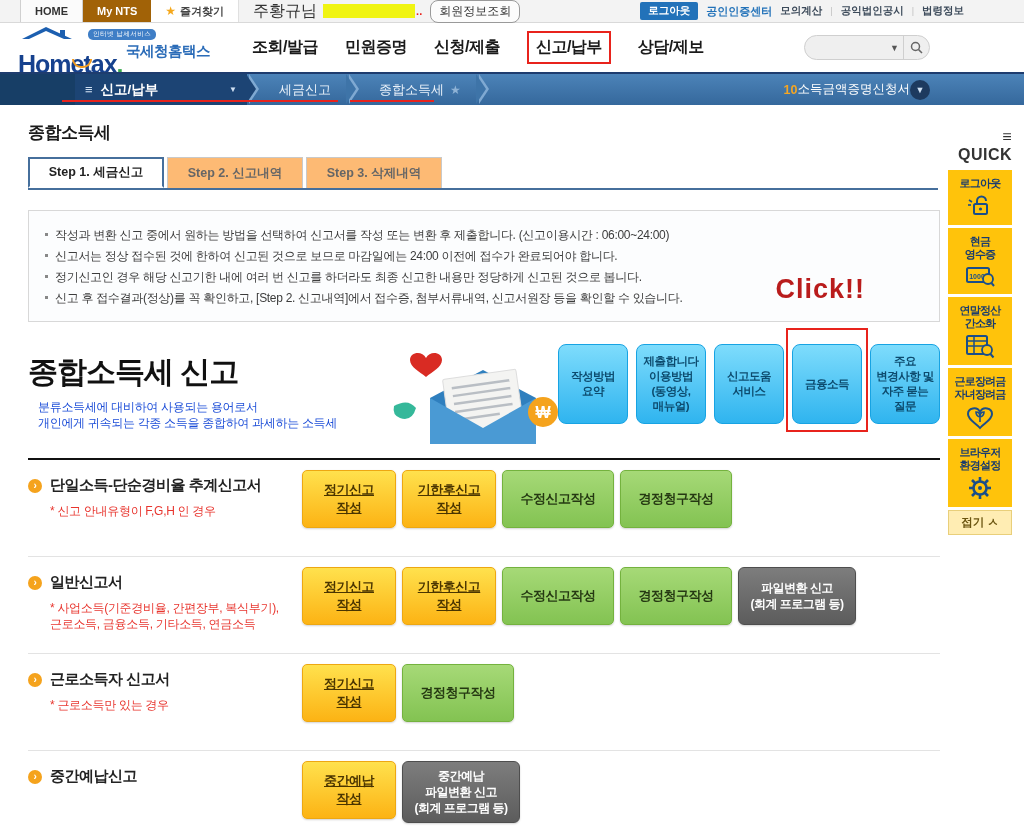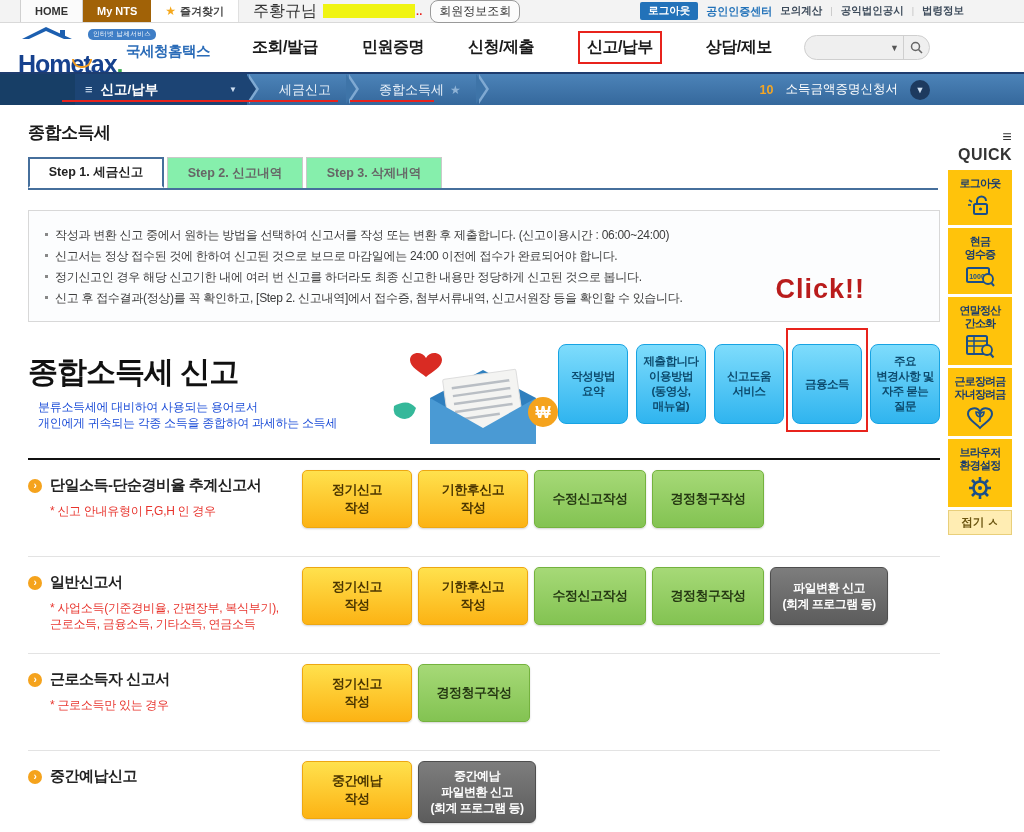--- a/index.html
+++ b/index.html
@@ -25,54 +25,54 @@
 
   
   .header { height:49px; background:#fff; display:flex; align-items:center; position:relative; }
   .logo { position:relative; width:210px; height:44px; margin-left:14px; }
   .logo-roof { position:absolute; left:6px; top:0; }
   .logo-tagline { position:absolute; left:74px; top:3px; background:#3f7ec6; color:#fff; font-size:6.5px; padding:1px 5px; border-radius:5px; letter-spacing:.5px; }
   .logo-text { position:absolute; left:4px; top:24px; font-size:25px; font-weight:bold; color:#16418e; letter-spacing:-1px; }
   .logo-dot { color:#37a84c; }
   .logo-arc { position:absolute; left:58px; top:33px; width:20px; height:9px; border:2.5px solid #f29b1d; border-top:none; border-radius:0 0 20px 20px; }
   .logo-sub { position:absolute; left:112px; top:16px; font-size:14.5px; font-weight:bold; color:#2b6cb8; letter-spacing:-0.5px; }
-  .main-nav { display:flex; align-items:center; gap:44px; margin-left:28px; }
+  .main-nav { display:flex; align-items:center; gap:27px; margin-left:28px; }
   .nav-item { font-size:16px; font-weight:bold; color:#1a1a1a; letter-spacing:-0.5px; }
   .nav-annotated { border:2px solid #e8231c; padding:4px 7px; }
   .searchbox { margin-left:auto; margin-right:94px; width:126px; height:25px; background:#efefef; border:1px solid #cfcfcf; border-radius:13px; display:flex; align-items:center; }
   .search-field { flex:1; height:100%; }
   .search-caret { color:#555; font-size:9px; padding:0 4px; }
   .search-btn { width:26px; height:25px; border-left:1px solid #cfcfcf; display:flex; align-items:center; justify-content:center; }
 
   
   .bluebar { height:33px; background:linear-gradient(#4c83b8,#35689c); border-top:2px solid #1e3c6e; display:flex; align-items:stretch; position:relative; color:#fff; }
   .bb-dark-edge { width:75px; background:#173e66; }
   .bb-menu { width:172px; background:#1c4474; display:flex; align-items:center; padding:0 10px; gap:8px; }
   .bb-burger { font-size:13px; color:#cfe0f2; }
   .bb-menu-label { font-size:13.5px; font-weight:bold; }
   .bb-menu-caret { margin-left:auto; font-size:8px; color:#cfe0f2; }
   .chev { position:relative; width:16px; }
   .chev::before { content:''; position:absolute; left:2px; top:0; border-top:15.5px solid transparent; border-bottom:15.5px solid transparent; border-left:10px solid #7fa9d2; }
   .chev::after { content:''; position:absolute; left:-1px; top:0; border-top:15.5px solid transparent; border-bottom:15.5px solid transparent; border-left:10px solid #3e74a8; }
   .chev-dark::after { border-left-color:#1c4474; }
   .bb-crumb { display:flex; align-items:center; padding:0 16px; font-size:13px; color:#eaf2fa; gap:6px; }
   .bb-star { color:#8fb3d6; font-size:12px; }
-  .bb-right { margin-left:auto; display:flex; align-items:center; gap:12px; padding-right:94px; }
+  .bb-right { margin-left:auto; display:flex; align-items:center; gap:0; padding-right:94px; }
   .bb-num { color:#f5a623; font-weight:bold; font-size:12.5px; }
   .bb-notice { font-size:12.5px; color:#fff; }
   .bb-circle { width:20px; height:20px; border-radius:50%; background:#1d3a5f; display:flex; align-items:center; justify-content:center; font-size:9px; color:#cfe0f2; }
   .bb-underline { position:absolute; height:2px; background:#e8231c; top:26px; }
   .bb-u1 { left:62px; width:276px; }
   .bb-u2 { left:350px; width:84px; }
 
   
   .content { position:relative; width:940px; padding-left:28px; }
   .page-title { font-size:17px; font-weight:bold; color:#1a1a1a; margin-top:16px; letter-spacing:-0.5px; }
   .tabs { display:flex; margin-top:13px; border-bottom:2px solid #466f9c; width:910px; }
-  .tab { width:136px; height:31px; display:flex; align-items:center; justify-content:center; font-size:12.5px; font-weight:bold; border:1px solid #c9c9c9; border-bottom:none; background:#86efac; color:#666; margin-right:3px; }
+  .tab { width:136px; height:31px; display:flex; align-items:center; justify-content:center; font-size:12.5px; font-weight:bold; border:1px solid #c9c9c9; border-bottom:none; background:#fdba74; color:#666; margin-right:3px; }
   .tab.active { background:#fff; border:2px solid #466f9c; border-bottom:2px solid #fff; margin-bottom:-2px; color:#222; }
   .info-box { position:relative; margin-top:20px; width:912px; border:1px solid #d8d8d8; background:#fcfdfe; padding:14px 18px 12px 16px; }
   .info-box li { list-style:none; font-size:12px; color:#3c3c3c; line-height:21px; letter-spacing:-0.3px; }
   .info-box li::before { content:''; display:inline-block; width:3px; height:3px; background:#888; margin-right:7px; vertical-align:3px; }
   .click-note { position:absolute; right:74px; bottom:16px; font-size:27px; font-weight:bold; color:#b91c1c; letter-spacing:1px; }
 
   
   .hero { display:flex; margin-top:18px; width:912px; border-bottom:2px solid #111; padding-bottom:14px; position:relative; }
   .hero-left { width:360px; padding-top:12px; }
   .hero-title { font-size:30px; font-weight:bold; color:#111; letter-spacing:-1px; }
@@ -84,21 +84,21 @@
   .hero-annotation { position:absolute; left:-6px; top:-16px; width:82px; height:104px; border:2px solid #e8231c; }
 
   
   .section-row { display:flex; width:912px; border-bottom:1px solid #e3e3e3; padding:10px 0 16px 0; min-height:97px; }
   .section-left { width:274px; padding-top:6px; }
   .section-title { display:flex; align-items:center; gap:8px; font-size:15px; font-weight:bold; color:#222; letter-spacing:-0.5px; }
   .bullet { width:14px; height:14px; border-radius:50%; background:#f5a31d; color:#fff; font-size:10px; font-weight:bold; display:inline-flex; align-items:center; justify-content:center; flex:none; }
   .section-note { margin-top:8px; margin-left:22px; font-size:12px; color:#e8352e; line-height:16px; letter-spacing:-0.3px; }
   .section-buttons { display:flex; gap:6px; align-items:flex-start; padding-top:0; }
   .btn { display:flex; align-items:center; justify-content:center; text-align:center; font-weight:bold; border-radius:5px; font-size:13px; letter-spacing:-0.5px; line-height:1.35; box-shadow:0 1px 2px rgba(0,0,0,.18); }
-  .btn-yellow { width:110px; height:58px; background:linear-gradient(#ffe14d,#fcb314); border:1px solid #eda712; color:#4a3500; }
+  .btn-yellow { width:94px; height:58px; background:linear-gradient(#ffe14d,#fcb314); border:1px solid #eda712; color:#4a3500;text-decoration:underline; }
   .btn-green { width:112px; height:58px; background:linear-gradient(#a6d977,#83c352); border:1px solid #74b23e; color:#253812; }
   .btn-gray { width:118px; height:58px; background:linear-gradient(#7d7d7d,#5c5c5c); border:1px solid #4e4e4e; color:#fff; font-size:12px; border-radius:6px; }
   .btn-gray.tall { height:62px; }
 
   
   .quick { position:absolute; left:948px; top:128px; width:64px; }
   .quick-header { text-align:right; font-size:16px; font-weight:bold; color:#333; margin-bottom:6px; letter-spacing:.5px; }
   .quick-item { background:#ffc30b; margin-bottom:3px; padding:7px 2px 6px; display:flex; flex-direction:column; align-items:center; gap:3px; }
   .quick-label { font-size:11px; font-weight:bold; color:#1a3c6e; text-align:center; line-height:13px; letter-spacing:-0.8px; }
   .quick-collapse { background:#ffedb3; border:1px solid #e9cf7a; text-align:center; font-size:11.5px; font-weight:bold; color:#6b5510; padding:4px 0; }

